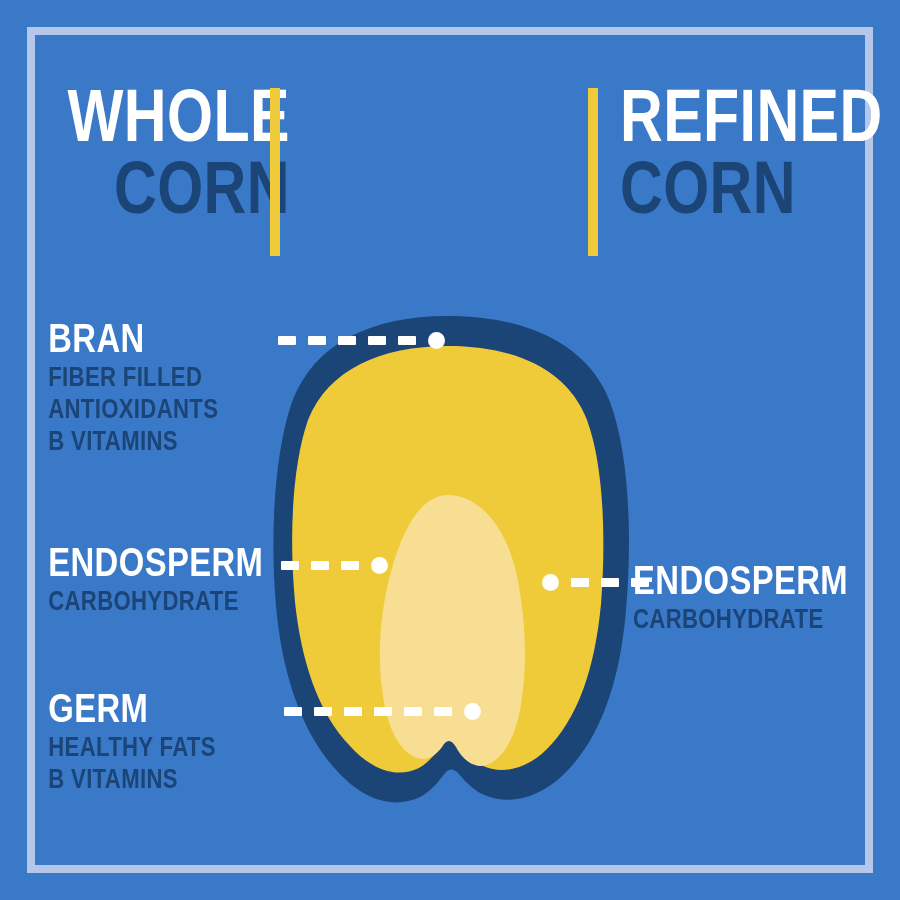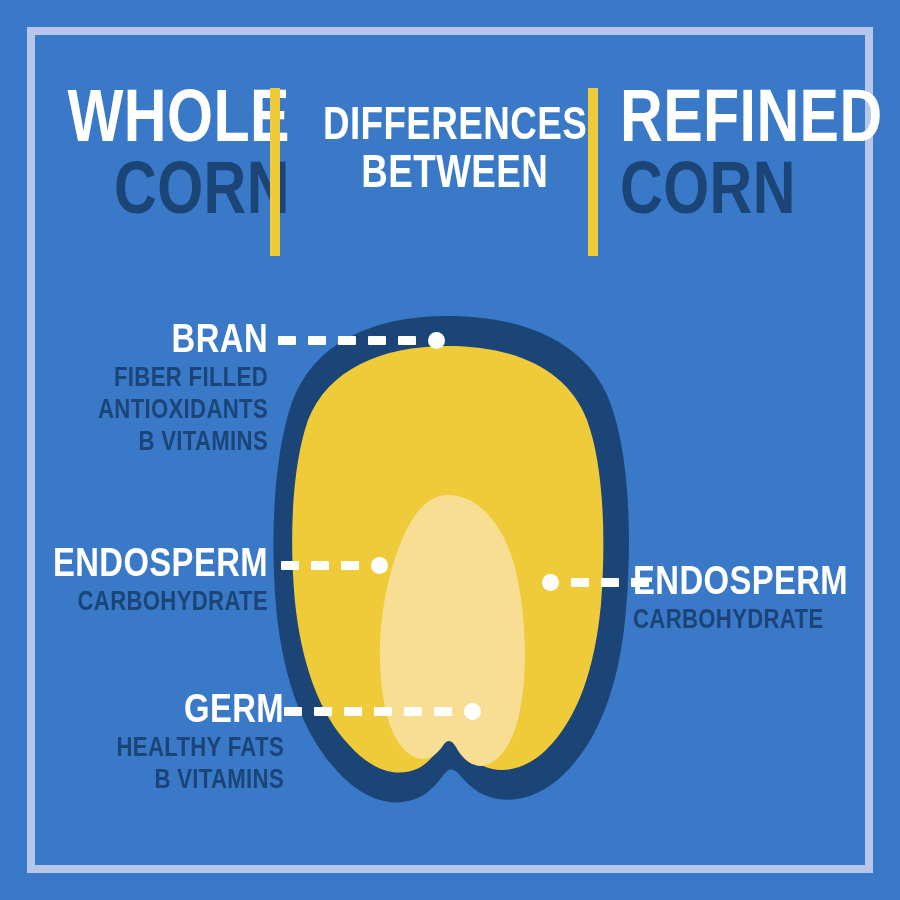--- a/index.html
+++ b/index.html
@@ -89,21 +89,21 @@
     position: absolute;
     left: 258px;
     top: 310px;
     width: 380px;
     height: 510px;
   }
   #kernel svg { display: block; width: 380px; height: 510px; }
 
   
   .callout { position: absolute; }
-  .callout.right-align { text-align: right; }
+  .callout.right-align { text-align: left; }
   .callout.left-align  { text-align: left;  }
 
   .lbl-title {
     font-family: "Liberation Sans Narrow", "Liberation Sans", sans-serif;
     font-weight: 700;
     font-size: 40px;
     color: #ffffff;
     line-height: 1.0;
     letter-spacing: 0.5px;
     white-space: nowrap;
@@ -148,24 +148,20 @@
 
   <div id="frame"></div>
 
   <div id="header">
 
     <div class="hdr-col hdr-left">
       <div class="condensed hdr-big-white">WHOLE</div>
       <div class="condensed hdr-big-navy">CORN</div>
     </div>
 
-    <div class="hdr-col hdr-mid">
-      <div class="condensed hdr-mid-line">DIFFERENCES</div>
-      <div class="condensed hdr-mid-line second">BETWEEN</div>
-    </div>
 
     <div class="hdr-col hdr-right">
       <div class="condensed hdr-big-white">REFINED</div>
       <div class="condensed hdr-big-navy">CORN</div>
     </div>
   </div>
 
   <div class="divider" id="divider-left"></div>
   <div class="divider" id="divider-right"></div>
 
@@ -237,21 +233,21 @@
       <div>CARBOHYDRATE</div>
     </div>
   </div>
   <div class="leader" style="left:281px; top:561px;">
     <span class="dash"></span>
     <span class="dash"></span>
     <span class="dash"></span>
     <span class="dot"></span>
   </div>
 
-  <div class="callout right-align" style="left:0px; top:688px; width:268px;padding-left:16px;">
+  <div class="callout right-align" style="left:0px; top:688px; width:268px;">
     <div class="lbl-title">GERM</div>
     <div class="lbl-sub">
       <div>HEALTHY FATS</div>
       <div>B VITAMINS</div>
     </div>
   </div>
   <div class="leader" style="left:284px; top:707px;">
     <span class="dash"></span>
     <span class="dash"></span>
     <span class="dash"></span>

